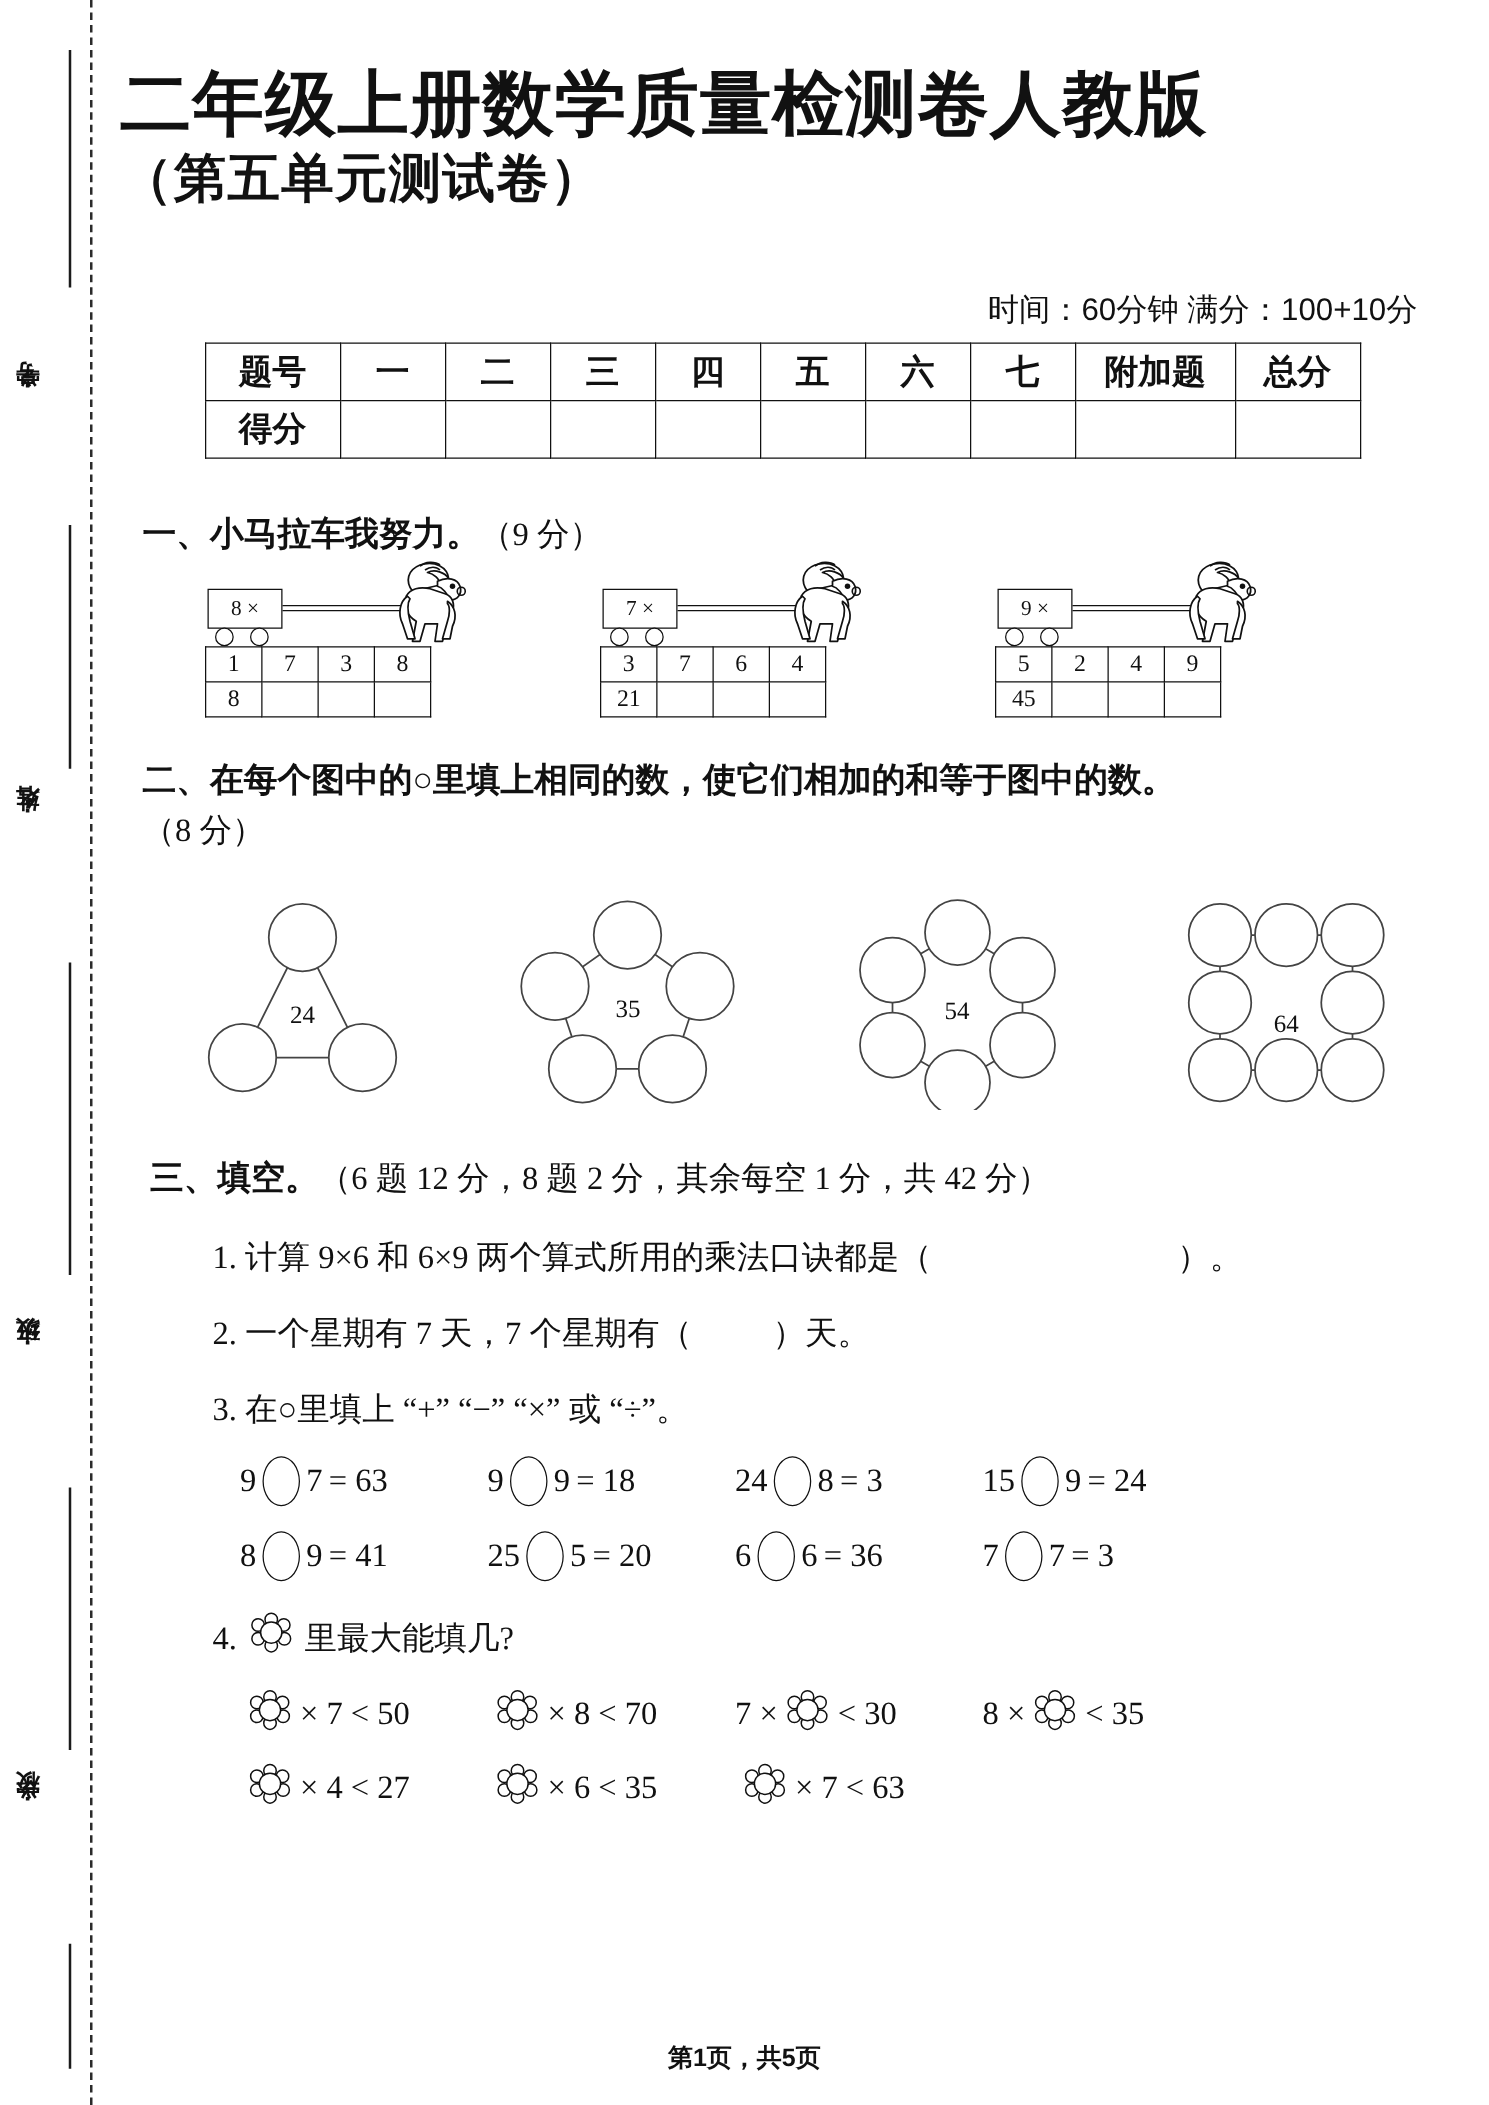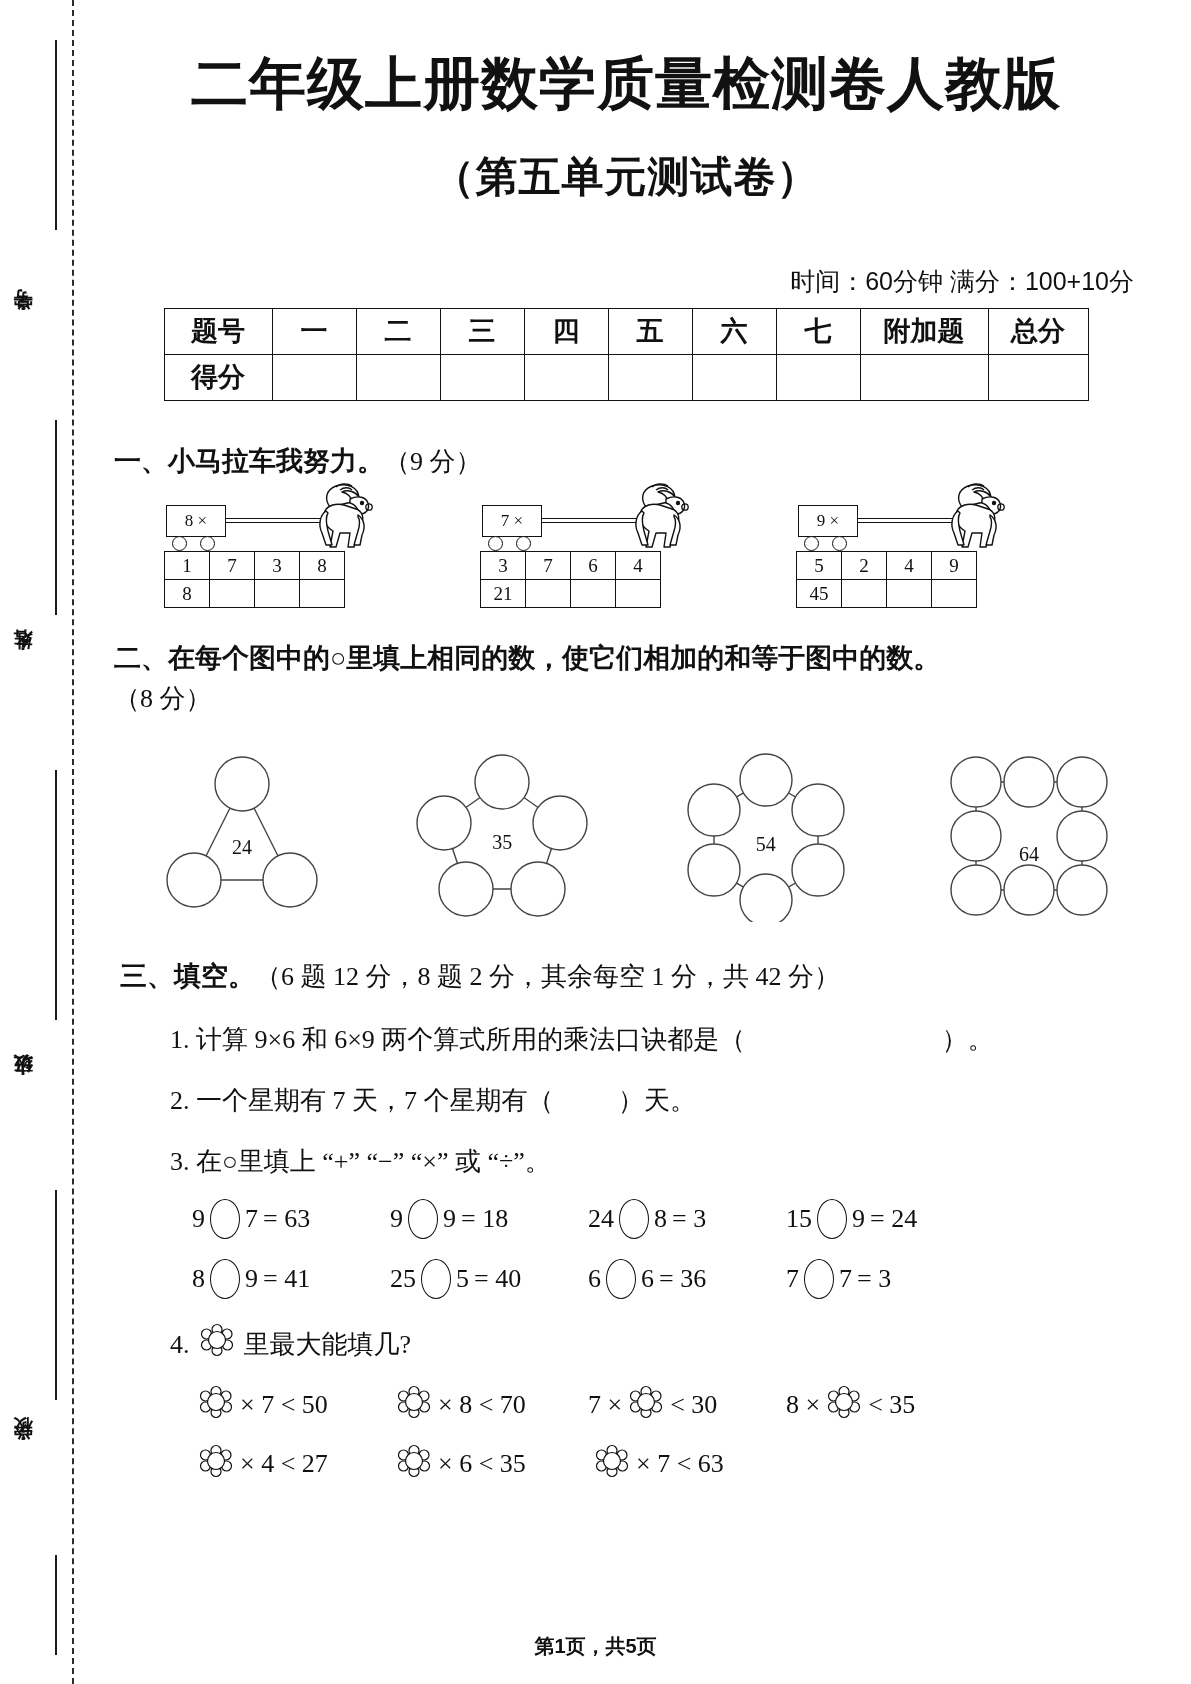--- a/index.html
+++ b/index.html
@@ -48,36 +48,35 @@
 
   
   .page {
     position: absolute;
     left: 96px; top: 0;
     width: 1060px; height: 1684px;
   }
 
   
   .title-main {
-    text-align: center;
+    text-align: left;
     font-family: "Liberation Sans", "DejaVu Sans", sans-serif;
     font-weight: 700;
     font-size: 57px;
     letter-spacing: 1px;
     margin-top: 52px;
     line-height: 1.1;
     white-space: nowrap;
   }
   .title-sub {
-    text-align: center;
+    text-align: left;
     font-family: "Liberation Sans", "DejaVu Sans", sans-serif;
     font-weight: 700;
     font-size: 42px;
     letter-spacing: 1px;
-    margin-top: 34px;
   }
 
   
   .meta-line {
     text-align: right;
     padding-right: 22px;
     margin-top: 60px;
     font-family: "Liberation Sans", "DejaVu Sans", sans-serif;
     font-size: 25px;
   }
@@ -547,21 +546,21 @@
     <div class="eq">
       <span>8</span>
       <span class="op-oval"></span>
       <span>9</span>
       <span>= 41</span>
     </div>
     <div class="eq">
       <span>25</span>
       <span class="op-oval"></span>
       <span>5</span>
-      <span>= 40</span>
+      <span>= 20</span>
     </div>
     <div class="eq">
       <span>6</span>
       <span class="op-oval"></span>
       <span>6</span>
       <span>= 36</span>
     </div>
     <div class="eq">
       <span>7</span>
       <span class="op-oval"></span>

